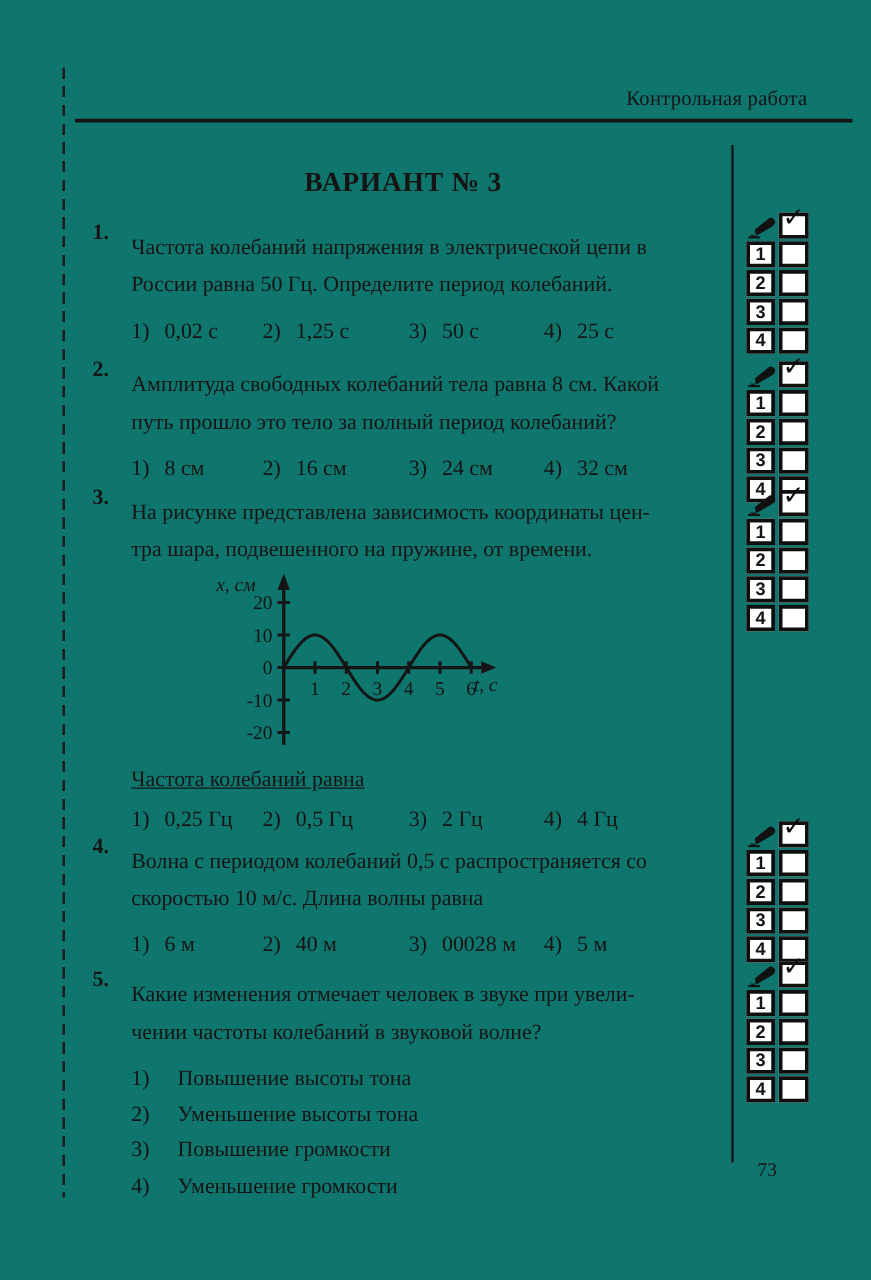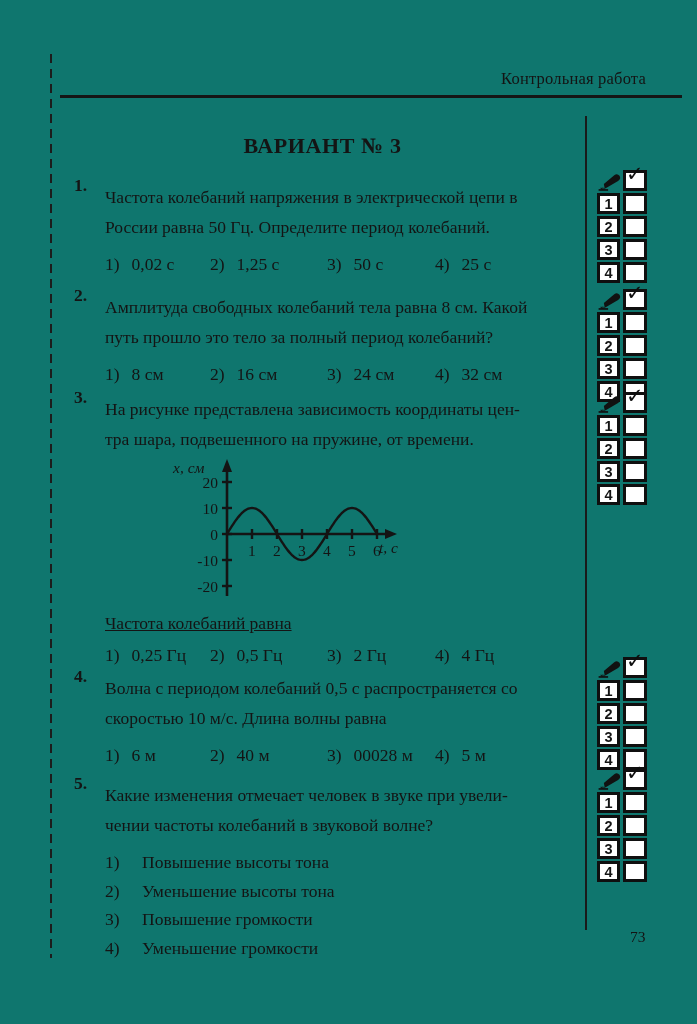--- a/index.html
+++ b/index.html
@@ -79,21 +79,21 @@
     font-size:21px; font-weight:bold; color:#0d0d0d;
     font-family:"DejaVu Sans", sans-serif; line-height:1;
   }
   .choice-row { display:flex; margin-top:2px; }
   .digit-box {
     width:23px; height:21px; border:3px solid #0f0f0f; margin-right:3px;
     font-weight:bold; font-size:14.5px; line-height:16px; text-align:center;
     font-family:"Liberation Sans", sans-serif; flex:none; background:#fff;
   }
 
-  .page-number { position:absolute; top:928px; left:630px; font-size:15.5px; }
+  .page-number { position:absolute; top:928px; left:606px; font-size:15.5px; }
 </style>
 </head>
 <body>
 
 <div class="page">
   <div class="cut-line"></div>
 
   <div class="running-head">Контрольная работа</div>
   <div class="head-rule"></div>
   <div class="answers-separator"></div>

